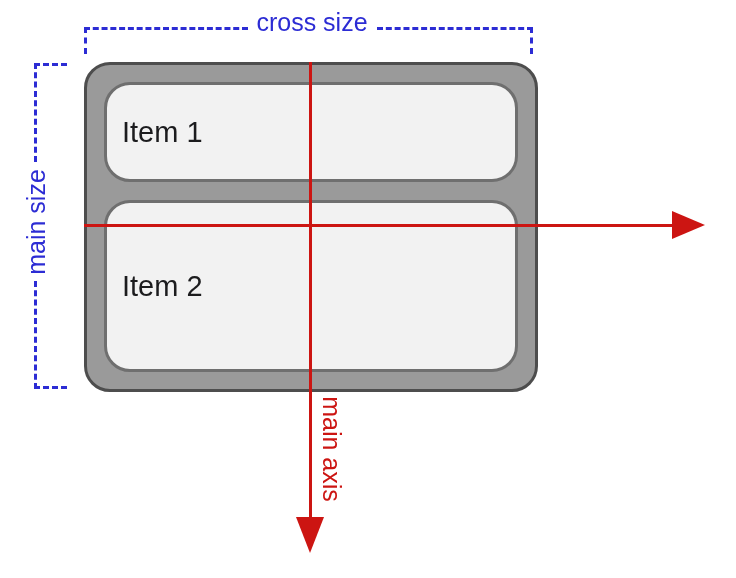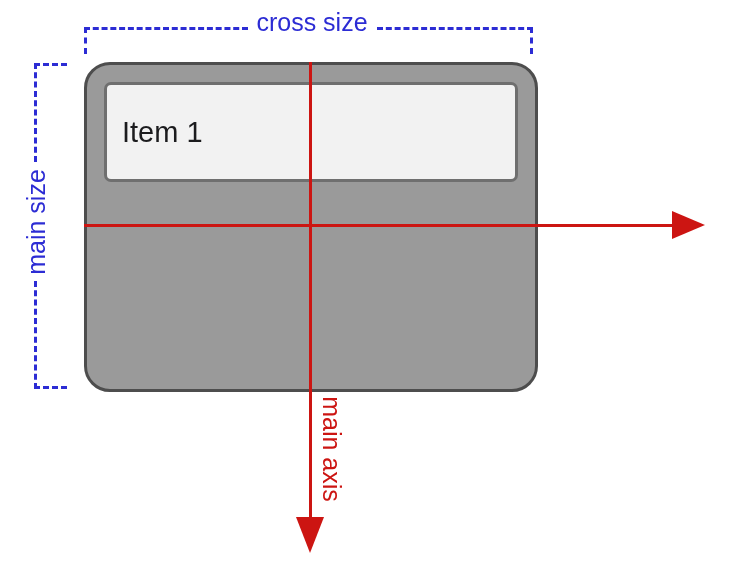--- a/index.html
+++ b/index.html
@@ -55,21 +55,21 @@
     border:3px solid var(--container-border);
     border-radius:26px;
     padding:17px;
     display:flex;
     flex-direction:column;
     gap:18px;
   }
   .flex-item{
     background:var(--item-fill);
     border:3px solid var(--item-border);
-    border-radius:7px;
+    border-radius:26px;
     display:flex;
     align-items:center;
     padding-left:15px;
     font-size:29px;
     color:var(--item-text);
   }
   #flex-item-1{flex:0 0 100px;}
   #flex-item-2{flex:1 1 auto;}
   
   .axis-line{position:absolute;background:var(--red);}
@@ -116,20 +116,23 @@
   <div class="dash-h" id="ms-cap-top"></div>
   <div class="dash-h" id="ms-cap-bottom"></div>
   <div class="dash-v" id="ms-seg-top"></div>
   <div class="dash-v" id="ms-seg-bottom"></div>
   <div class="size-label" id="main-size-label">main size</div>
 
   <div id="flex-container">
     <div class="flex-item" id="flex-item-1">
       <span>Item 1</span>
     </div>
+    <div class="flex-item" id="flex-item-2">
+      <span>Item 2</span>
+    </div>
   </div>
 
   <div class="axis-line" id="cross-axis-line"></div>
   <div class="arrowhead" id="cross-axis-arrowhead"></div>
 
   <div class="axis-line" id="main-axis-line"></div>
   <div class="arrowhead" id="main-axis-arrowhead"></div>
   <div class="axis-label" id="main-axis-label">main axis</div>
 
 </div>

